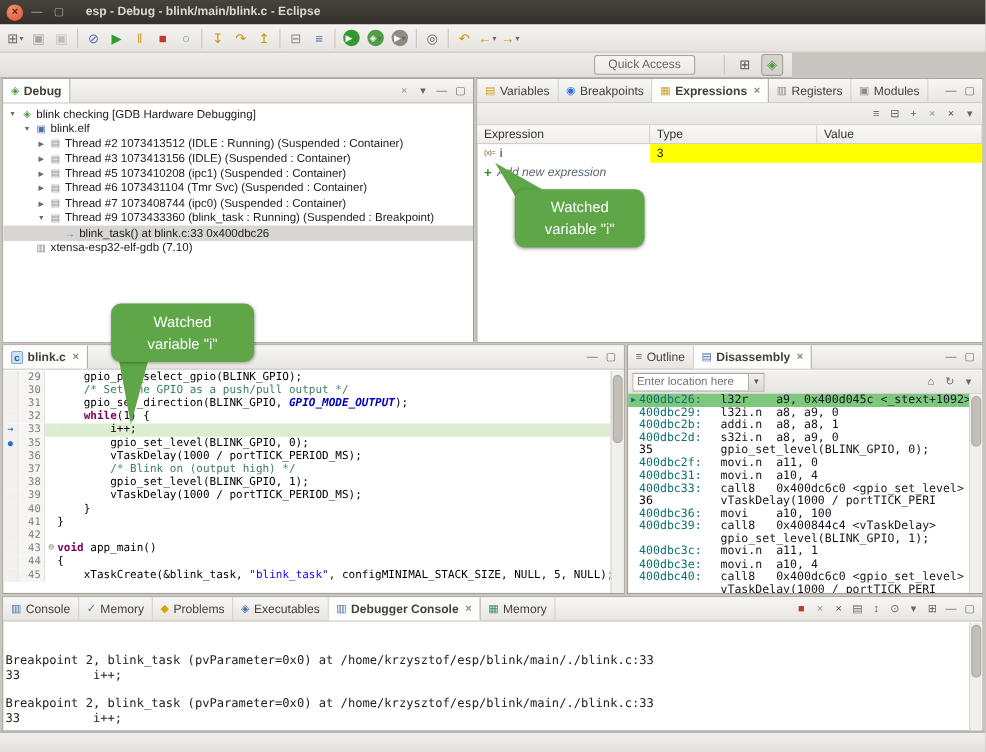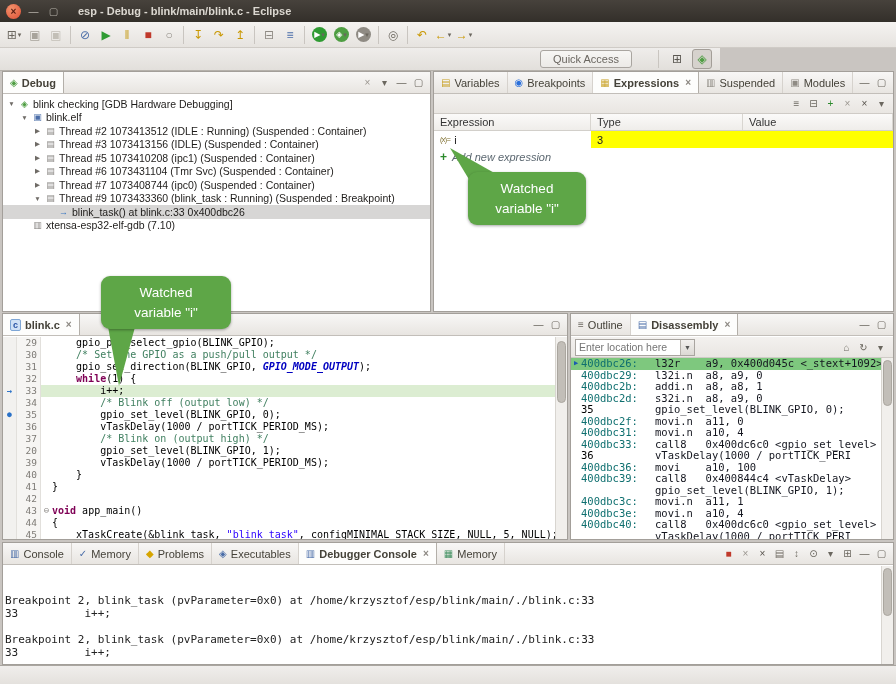--- a/index.html
+++ b/index.html
@@ -220,21 +220,21 @@
           <span class="tab-ic" style="color: rgb(42, 111, 219);">◉</span>
           <span class="tab-lb">Breakpoints</span>
         </div>
         <div class="tab active">
           <span class="tab-ic" style="color: rgb(201, 162, 39);">▦</span>
           <span class="tab-lb">Expressions</span>
           <span class="tab-x">×</span>
         </div>
         <div class="tab">
           <span class="tab-ic" style="color: rgb(143, 139, 132);">▥</span>
-          <span class="tab-lb">Suspended</span>
+          <span class="tab-lb">Registers</span>
         </div>
         <div class="tab">
           <span class="tab-ic" style="color: rgb(143, 139, 132);">▣</span>
           <span class="tab-lb">Modules</span>
         </div>
       </div>
     <div class="tabbar-icons" id="expr-winicons">
         <span class="tbi sm" style="color: rgb(107, 103, 95);">—</span>
         <span class="tbi sm" style="color: rgb(107, 103, 95);">▢</span>
       </div>
@@ -278,25 +278,24 @@
         <span class="tbi sm" style="color: rgb(107, 103, 95);">—</span>
         <span class="tbi sm" style="color: rgb(107, 103, 95);">▢</span>
       </div>
   </div>
   <div id="editor-lines">
       <div class="eline"><span class="emark"></span><span class="enum">29</span><span class="efold"></span><span class="ecode"><span class="sg-p">    gpio_pad_select_gpio(BLINK_GPIO);</span></span></div>
       <div class="eline"><span class="emark"></span><span class="enum">30</span><span class="efold"></span><span class="ecode"><span class="sg-c">    /* Set the GPIO as a push/pull output */</span></span></div>
       <div class="eline"><span class="emark"></span><span class="enum">31</span><span class="efold"></span><span class="ecode"><span class="sg-p">    gpio_set_direction(BLINK_GPIO, </span><span class="sg-m">GPIO_MODE_OUTPUT</span><span class="sg-p">);</span></span></div>
       <div class="eline"><span class="emark"></span><span class="enum">32</span><span class="efold"></span><span class="ecode"><span class="sg-k">    while</span><span class="sg-p">(1) {</span></span></div>
       <div class="eline hl"><span class="emark ip">→</span><span class="enum">33</span><span class="efold"></span><span class="ecode"><span class="sg-p">        i++;</span></span></div>
-      <div class="eline"><span class="emark"></span><span class="enum">34</span><span class="efold"></span><span class="ecode"><span class="sg-c">        /* Blink off (output low) */</span></span></div>
       <div class="eline"><span class="emark bp">●</span><span class="enum">35</span><span class="efold"></span><span class="ecode"><span class="sg-p">        gpio_set_level(BLINK_GPIO, 0);</span></span></div>
       <div class="eline"><span class="emark"></span><span class="enum">36</span><span class="efold"></span><span class="ecode"><span class="sg-p">        vTaskDelay(1000 / portTICK_PERIOD_MS);</span></span></div>
       <div class="eline"><span class="emark"></span><span class="enum">37</span><span class="efold"></span><span class="ecode"><span class="sg-c">        /* Blink on (output high) */</span></span></div>
-      <div class="eline"><span class="emark"></span><span class="enum">20</span><span class="efold"></span><span class="ecode"><span class="sg-p">        gpio_set_level(BLINK_GPIO, 1);</span></span></div>
+      <div class="eline"><span class="emark"></span><span class="enum">38</span><span class="efold"></span><span class="ecode"><span class="sg-p">        gpio_set_level(BLINK_GPIO, 1);</span></span></div>
       <div class="eline"><span class="emark"></span><span class="enum">39</span><span class="efold"></span><span class="ecode"><span class="sg-p">        vTaskDelay(1000 / portTICK_PERIOD_MS);</span></span></div>
       <div class="eline"><span class="emark"></span><span class="enum">40</span><span class="efold"></span><span class="ecode"><span class="sg-p">    }</span></span></div>
       <div class="eline"><span class="emark"></span><span class="enum">41</span><span class="efold"></span><span class="ecode"><span class="sg-p">}</span></span></div>
       <div class="eline"><span class="emark"></span><span class="enum">42</span><span class="efold"></span><span class="ecode"><span class="sg-p"></span></span></div>
       <div class="eline"><span class="emark"></span><span class="enum">43</span><span class="efold">⊖</span><span class="ecode"><span class="sg-k">void</span><span class="sg-p"> app_main()</span></span></div>
       <div class="eline"><span class="emark"></span><span class="enum">44</span><span class="efold"></span><span class="ecode"><span class="sg-p">{</span></span></div>
       <div class="eline"><span class="emark"></span><span class="enum">45</span><span class="efold"></span><span class="ecode"><span class="sg-p">    xTaskCreate(&amp;blink_task, </span><span class="sg-s">"blink_task"</span><span class="sg-p">, configMINIMAL_STACK_SIZE, NULL, 5, NULL);</span></span></div>
     </div>
   <div class="scroll-v">
       <div class="thumb" style="top:4px;height:62px"></div>

